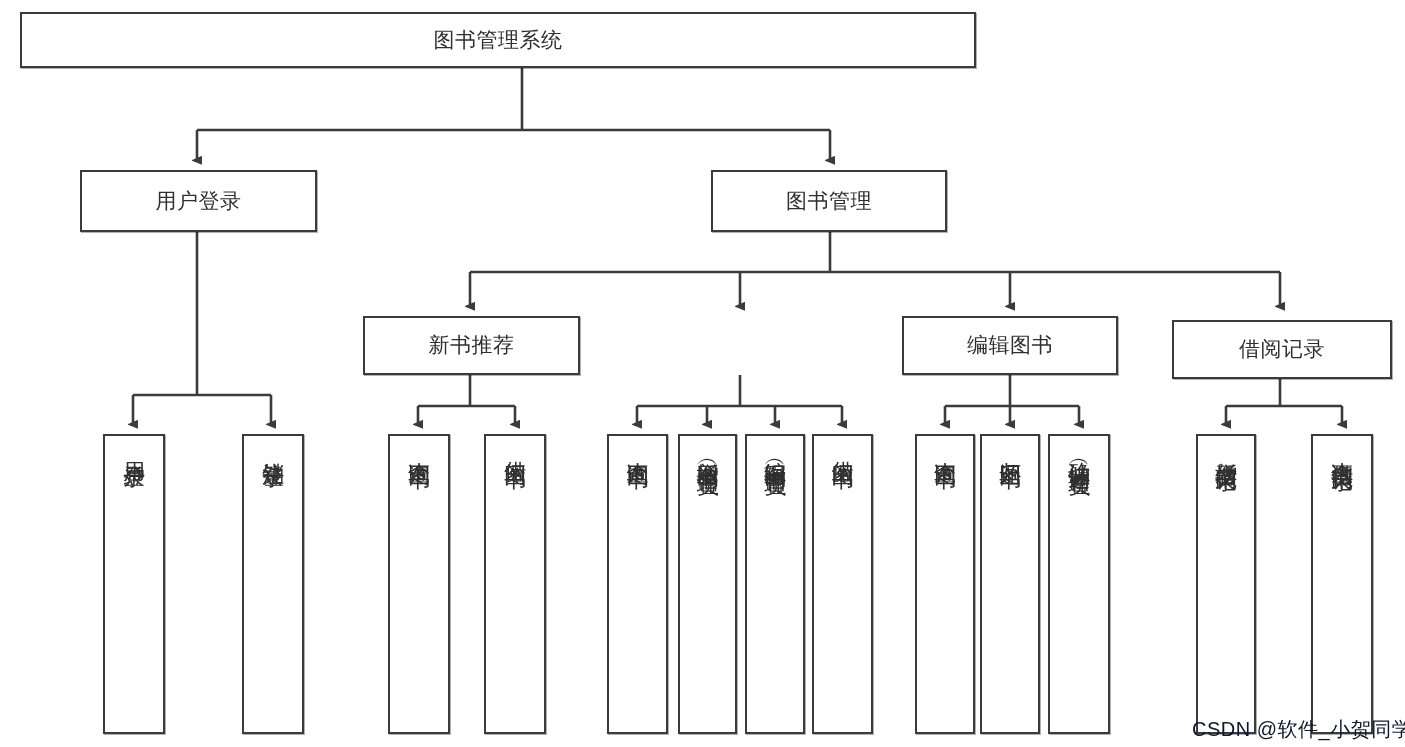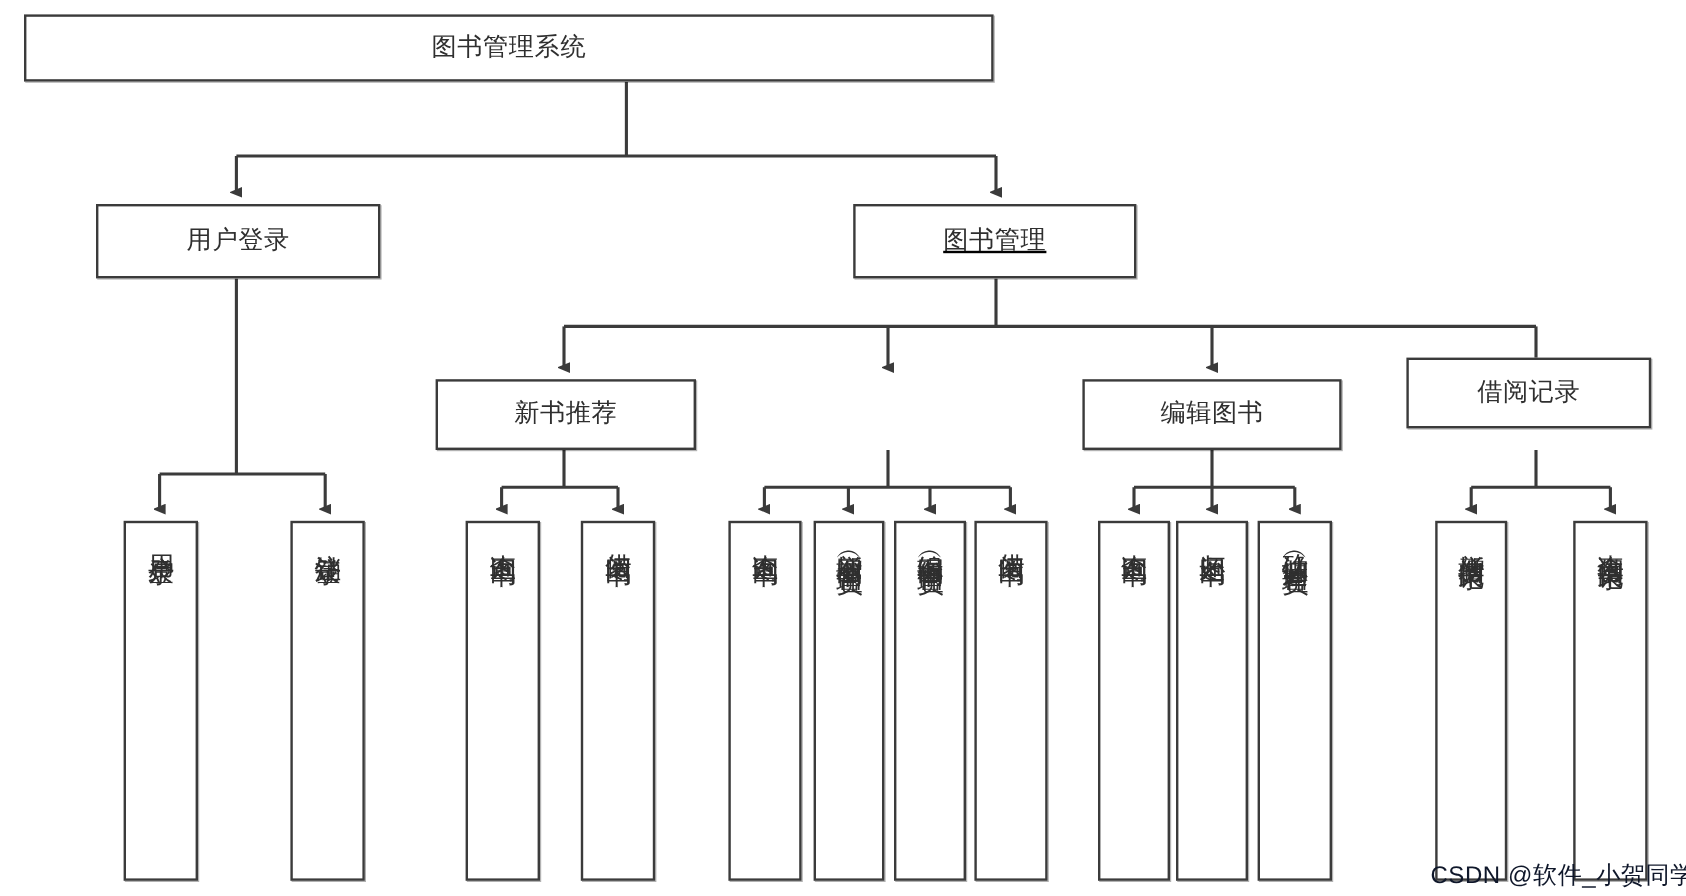--- a/index.html
+++ b/index.html
@@ -112,38 +112,38 @@
       <path d="M1010,406 L1010,424" marker-end="url(#arrow)"></path>
       <path d="M1079,406 L1079,424" marker-end="url(#arrow)"></path>
 
       <path d="M1280,375 L1280,406"></path>
       <path d="M1226,406 L1342,406"></path>
       <path d="M1226,406 L1226,424" marker-end="url(#arrow)"></path>
       <path d="M1342,406 L1342,424" marker-end="url(#arrow)"></path>
     </g>
   </svg>
 
-  <div class="node" id="node-root" style="left: 20px; top: 12px; width: 808px; height: 56px;">
+  <div class="node" id="node-root" style="left: 20px; top: 12px; width: 956px; height: 56px;">
     <span class="node-label">图书管理系统</span>
   </div>
 
   <div class="node" id="node-l2-0" style="left: 80px; top: 170px; width: 237px; height: 62px;">
     <span class="node-label">用户登录</span>
   </div>
-  <div class="node" id="node-l2-1" style="left: 711px; top: 170px; width: 236px; height: 62px; text-decoration: underline;">
+  <div class="node" id="node-l2-1" style="left: 711px; top: 170px; width: 236px; height: 62px;">
     <span class="node-label">图书管理</span>
   </div>
 
   <div class="node" id="node-l3-0" style="left: 363px; top: 316px; width: 217px; height: 59px;">
     <span class="node-label">新书推荐</span>
   </div>
   <div class="node" id="node-l3-2" style="left: 902px; top: 316px; width: 216px; height: 59px;">
     <span class="node-label">编辑图书</span>
   </div>
-  <div class="node" id="node-l3-3" style="left: 1172px; top: 298px; width: 204px; height: 59px;">
+  <div class="node" id="node-l3-3" style="left: 1172px; top: 320px; width: 220px; height: 59px;">
     <span class="node-label">借阅记录</span>
   </div>
 
   <div class="node leaf" id="node-leaf-0" style="left: 103px; top: 434px; width: 62px; height: 300px;">
     <span class="node-label">用户登录</span>
   </div>
   <div class="node leaf" id="node-leaf-1" style="left: 242px; top: 434px; width: 62px; height: 300px;">
     <span class="node-label">注销登录</span>
   </div>
   <div class="node leaf" id="node-leaf-2" style="left: 388px; top: 434px; width: 62px; height: 300px;">

